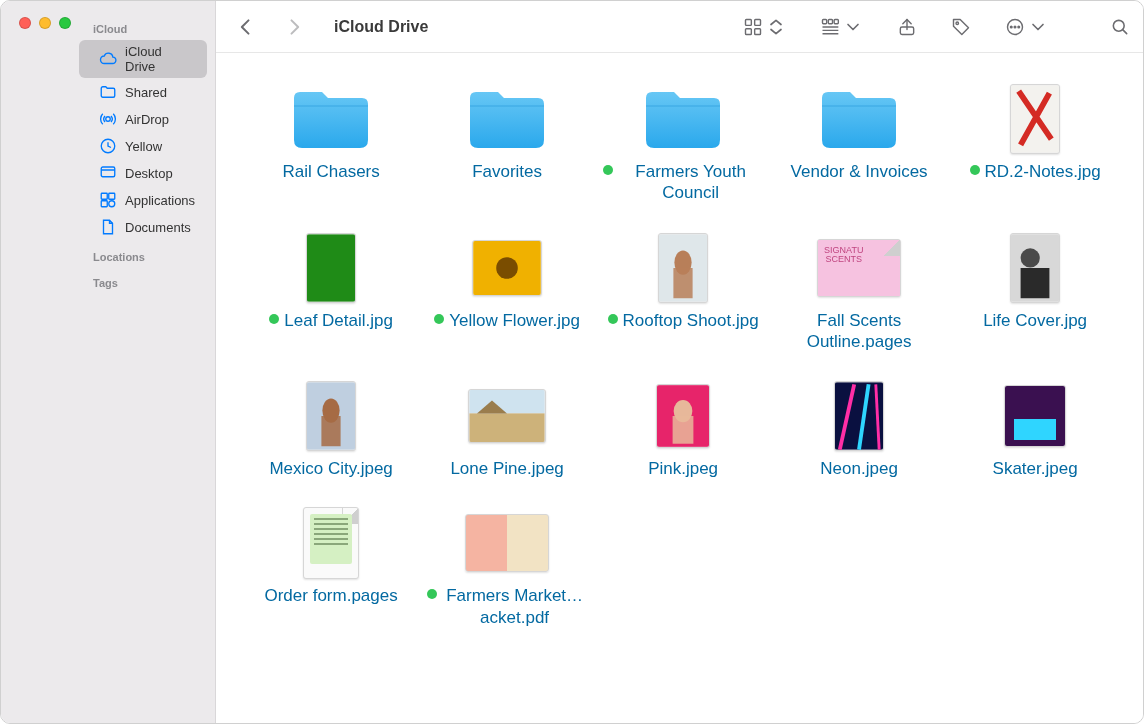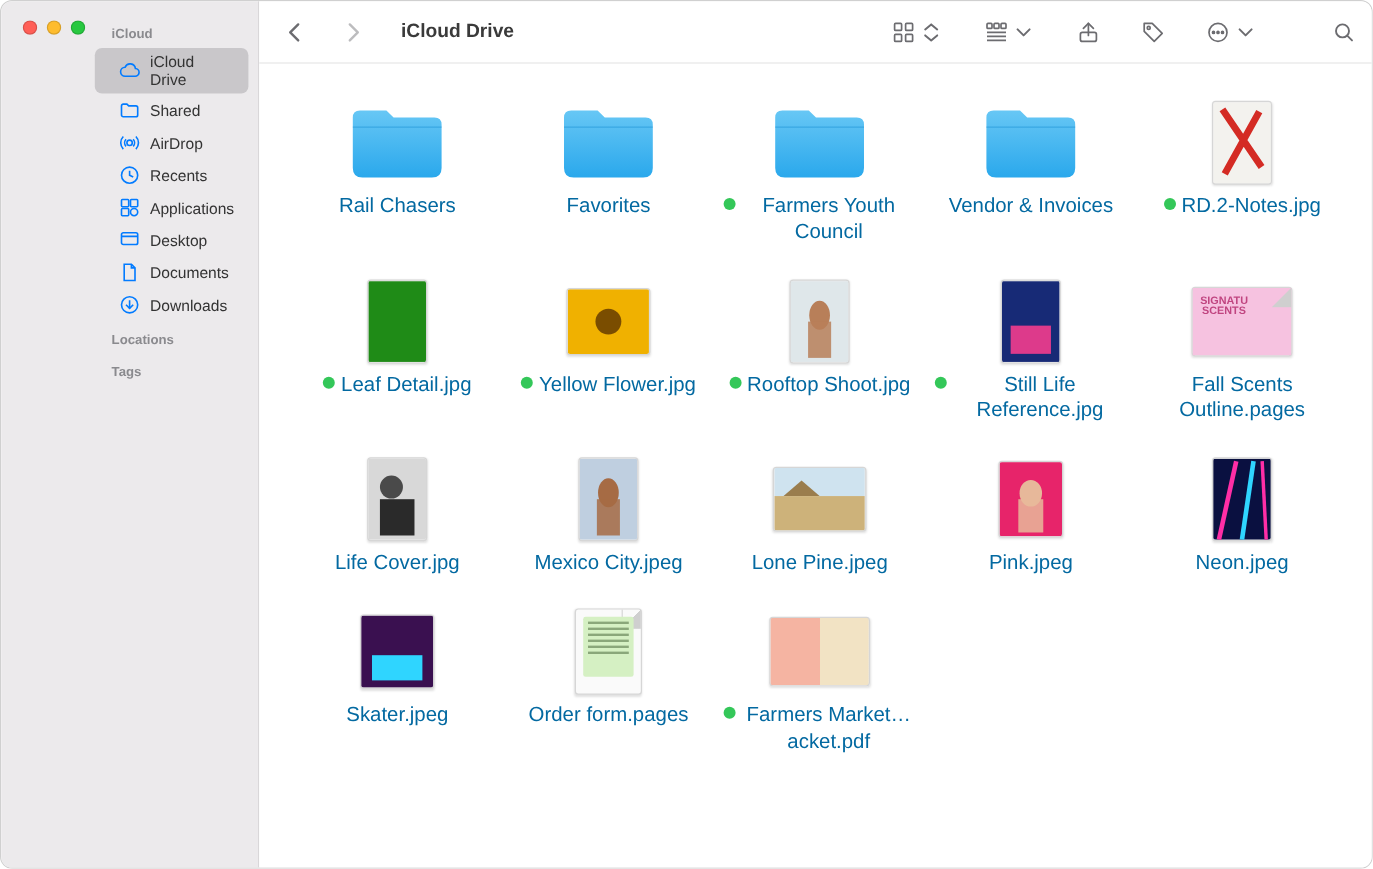--- a/index.html
+++ b/index.html
@@ -175,60 +175,50 @@
           </span>
           <span>AirDrop</span>
         </div>
         <div class="sidebar-item">
           <span class="icon icon-blue">
             <svg viewBox="0 0 24 24" fill="none" stroke="currentColor" stroke-width="1.8">
               <circle cx="12" cy="12" r="9"></circle>
               <polyline points="12 7 12 12 16 14"></polyline>
             </svg>
           </span>
-          <span>Recents</span>
+          <span>Yellow</span>
+        </div>
+        <div class="sidebar-item">
+          <span class="icon icon-blue">
+            <svg viewBox="0 0 24 24" fill="none" stroke="currentColor" stroke-width="1.8">
+              <rect x="3" y="4" width="18" height="13" rx="2"></rect>
+              <line x1="3" y1="8" x2="21" y2="8"></line>
+            </svg>
+          </span>
+          <span>Desktop</span>
         </div>
         <div class="sidebar-item">
           <span class="icon icon-blue">
             <svg viewBox="0 0 24 24" fill="none" stroke="currentColor" stroke-width="1.8">
               <rect x="3" y="3" width="8" height="8" rx="1"></rect>
               <rect x="13" y="3" width="8" height="8" rx="1"></rect>
               <rect x="3" y="13" width="8" height="8" rx="1"></rect>
               <circle cx="17" cy="17" r="4"></circle>
             </svg>
           </span>
           <span>Applications</span>
         </div>
         <div class="sidebar-item">
           <span class="icon icon-blue">
             <svg viewBox="0 0 24 24" fill="none" stroke="currentColor" stroke-width="1.8">
-              <rect x="3" y="4" width="18" height="13" rx="2"></rect>
-              <line x1="3" y1="8" x2="21" y2="8"></line>
-            </svg>
-          </span>
-          <span>Desktop</span>
-        </div>
-        <div class="sidebar-item">
-          <span class="icon icon-blue">
-            <svg viewBox="0 0 24 24" fill="none" stroke="currentColor" stroke-width="1.8">
               <path d="M6 3h8l4 4v14H6z"></path>
               <polyline points="14 3 14 7 18 7"></polyline>
             </svg>
           </span>
           <span>Documents</span>
-        </div>
-        <div class="sidebar-item">
-          <span class="icon icon-blue">
-            <svg viewBox="0 0 24 24" fill="none" stroke="currentColor" stroke-width="1.8">
-              <circle cx="12" cy="12" r="9"></circle>
-              <polyline points="8 12 12 16 16 12"></polyline>
-              <line x1="12" y1="7" x2="12" y2="16"></line>
-            </svg>
-          </span>
-          <span>Downloads</span>
         </div>
         <div class="side-section-title">Locations</div>
         <div class="side-section-title">Tags</div>
       </div>
   </div>
 
   <div class="main">
     <div class="toolbar">
       <div class="nav-arrows">
         <span class="tb-btn">
@@ -417,35 +407,23 @@
                 <rect x="15" y="35" width="20" height="31.5" fill="#b87f59" opacity=".85"></rect>
               </svg>
             </div>
             <div class="label-row">
               <span class="tag-dot" style="background: rgb(52, 199, 89);"></span>
               <span class="file-label">Rooftop Shoot.jpg</span>
             </div>
           </div>
           <div class="file">
             <div class="thumb-wrap">
-              <svg class="img-thumb" width="50" height="70" viewBox="0 0 50 70">
-                <rect x="0" y="0" width="50" height="70" fill="#172a76"></rect>
-                <rect x="7.5" y="38.5" width="35" height="24.5" fill="#dd3a8b"></rect>
-              </svg>
-            </div>
-            <div class="label-row">
-              <span class="tag-dot" style="background: rgb(52, 199, 89);"></span>
-              <span class="file-label">Still Life Reference.jpg</span>
-            </div>
-          </div>
-          <div class="file">
-            <div class="thumb-wrap">
               <div style="position:relative;width:84px;height:58px" class="img-thumb">
     <div style="position:absolute;inset:0;background:#f6c2e0"></div>
-    <div style="position:absolute;top:6px;left:6px;font-size:9px;font-weight:700;color:#c04580;line-height:1.05;white-space:pre">SIGNATU
+    <div style="position:absolute;top:6px;left:6px;font-size:9px;font-weight:400;color:#c04580;line-height:1.05;white-space:pre">SIGNATU
 SCENTS</div>
     <div style="position:absolute;top:0;right:0;width:16px;height:16px;background:linear-gradient(135deg,transparent 49%,#cfcfcf 50%)"></div>
   </div>
             </div>
             <div class="label-row">
               <span class="file-label">Fall Scents Outline.pages</span>
             </div>
           </div>
           <div class="file">
             <div class="thumb-wrap">

